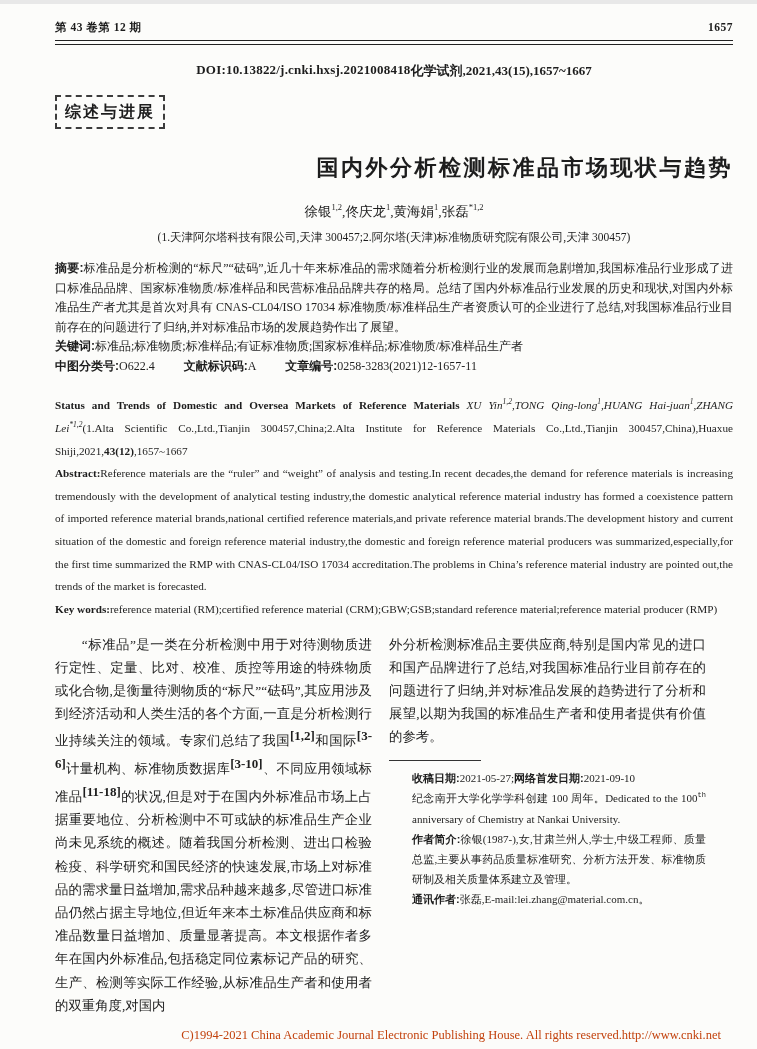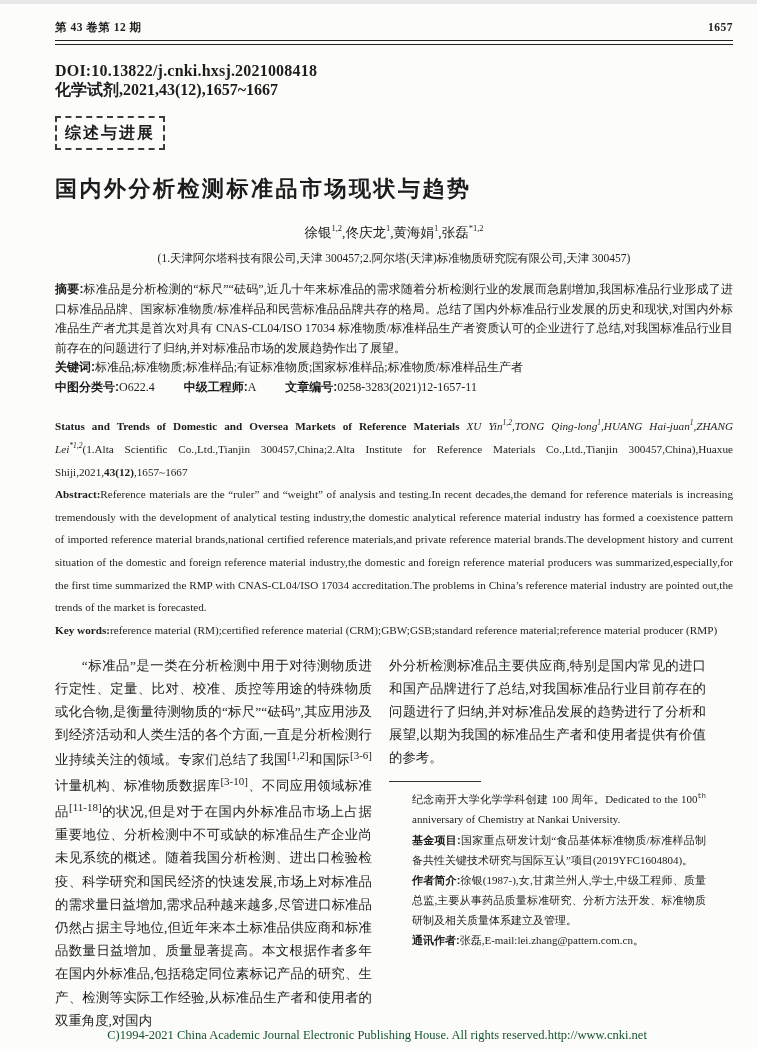--- a/index.html
+++ b/index.html
@@ -13,116 +13,116 @@
     box-sizing:border-box;
     padding:16px 24px 0 55px;
     overflow:hidden;
   }
   
   .hdr{display:flex;justify-content:space-between;align-items:baseline;
        font-size:11.5px;font-weight:600;letter-spacing:.5px;}
   .hdr-c{letter-spacing:1px;}
   .rule2{margin-top:5px;height:2.5px;border-top:1px solid #222;border-bottom:1.5px solid #222;}
   
-  .doirow{margin-top:17px;display:flex;justify-content:center;font-size:16px;flex-direction:column;}
+  .doirow{margin-top:17px;display:flex;justify-content:center;font-size:13px;}
   .doi{font-weight:600;letter-spacing:.2px;}
   .jref{font-weight:600;}
   
   .badge{display:inline-block;margin-top:15px;border:2px dashed #3c3c3c;
          padding:5px 8px 4px;font-size:16px;font-weight:700;letter-spacing:2px;
          font-family:Liberation Serif, serif;}
   
-  .title{margin:24px 0 0;text-align:left;font-size:22px;font-weight:700;
+  .title{margin:24px 0 0;text-align:right;font-size:22px;font-weight:700;
          letter-spacing:2.5px;font-family:Liberation Sans, sans-serif;}
   .authors{margin-top:19px;text-align:center;font-size:13.5px;}
   .authors sup{font-size:8.5px;}
   .affil{margin-top:10px;text-align:center;font-size:11.5px;}
   
   .zhabs{margin-top:14px;font-size:12px;line-height:1.63;}
   .zhabs p{margin:0;text-align:justify;}
   .lbl{font-family:"Liberation Sans","DejaVu Sans",sans-serif;font-weight:700;}
   .clsitem{margin-right:26px;}
   .clsitem:last-child{margin-right:0;}
   
   .enabs{margin-top:18px;font-size:11.2px;line-height:2.02;}
   .enabs p{margin:0;text-align:justify;}
   .enabs sup{font-size:7.5px;}
   .enlbl{font-weight:700;}
   
   .cols{margin-top:12px;display:flex;gap:17px;}
   .col{width:317px;font-size:13.4px;line-height:1.73;}
   .col p{margin:0;text-align:justify;}
   .indent{text-indent:2em;}
-  sup.ref{font-size:11px;}
+  sup.ref{font-size:13px;font-weight:bold;}
   
   .fnrule{margin:12px 0 7px;width:92px;border-top:1.5px solid #333;}
   .fnblock{padding-left:23px;font-size:11px;line-height:1.82;}
   .fnblock p{margin:0;text-align:justify;}
   .fnblock sup{font-size:7px;font-family:Liberation Mono, monospace;}
   
   .footer{position:absolute;left:33px;right:36px;bottom:10px;
-          display:flex;justify-content:center;
-          font-size:12.5px;color:#14532d;}
+          display:flex;justify-content:flex-end;
+          font-size:12.5px;color:#c2410c;}
 </style>
 </head>
 <body>
 
 <div class="page">
 
   <div class="hdr">
     <span>第 43 卷第 12 期</span>
     <span>1657</span>
   </div>
   <div class="rule2"></div>
 
   <div class="doirow">
     <span class="doi">DOI:10.13822/j.cnki.hxsj.2021008418</span>
-    <span class="jref">化学试剂,2021,43(12),1657~1667</span>
+    <span class="jref">化学试剂,2021,43(15),1657~1667</span>
   </div>
 
   <div class="badge">
     <span>综述与进展</span>
   </div>
 
   <h1 class="title">国内外分析检测标准品市场现状与趋势</h1>
 
   <div class="authors">
     <span>徐银</span><sup>1,2</sup><span>,佟庆龙</span><sup>1</sup><span>,黄海娟</span><sup>1</sup><span>,张磊</span><sup>*1,2</sup>
   </div>
 
   <div class="affil">(1.天津阿尔塔科技有限公司,天津  300457;2.阿尔塔(天津)标准物质研究院有限公司,天津  300457)</div>
 
   <div class="zhabs">
     <p><span class="lbl">摘要:</span><span>标准品是分析检测的“标尺”“砝码”,近几十年来标准品的需求随着分析检测行业的发展而急剧增加,我国标准品行业形成了进口标准品品牌、国家标准物质/标准样品和民营标准品品牌共存的格局。总结了国内外标准品行业发展的历史和现状,对国内外标准品生产者尤其是首次对具有 CNAS-CL04/ISO 17034 标准物质/标准样品生产者资质认可的企业进行了总结,对我国标准品行业目前存在的问题进行了归纳,并对标准品市场的发展趋势作出了展望。</span></p>
     <p><span class="lbl">关键词:</span><span>标准品;标准物质;标准样品;有证标准物质;国家标准样品;标准物质/标准样品生产者</span></p>
     <p>
       <span class="clsitem"><span class="lbl">中图分类号:</span><span>O622.4</span></span>
-      <span class="clsitem"><span class="lbl">中级工程师:</span><span>A</span></span>
+      <span class="clsitem"><span class="lbl">文献标识码:</span><span>A</span></span>
       <span class="clsitem"><span class="lbl">文章编号:</span><span>0258-3283(2021)12-1657-11</span></span>
     </p>
   </div>
 
   <div class="enabs">
     <p><b>Status and Trends of Domestic and Oversea Markets of Reference Materials </b><i><span>XU Yin</span><sup>1,2</sup><span>,TONG Qing-long</span><sup>1</sup><span>,HUANG Hai-juan</span><sup>1</sup><span>,ZHANG Lei</span><sup>*1,2</sup></i><span>(1.Alta Scientific Co.,Ltd.,Tianjin 300457,China;2.Alta Institute for Reference Materials Co.,Ltd.,Tianjin 300457,China),Huaxue Shiji,2021,</span><b>43(12)</b><span>,1657~1667</span></p>
     <p><b class="enlbl">Abstract:</b><span>Reference materials are the “ruler” and “weight” of analysis and testing.In recent decades,the demand for reference materials is increasing tremendously with the development of analytical testing industry,the domestic analytical reference material industry has formed a coexistence pattern of imported reference material brands,national certified reference materials,and private reference material brands.The development history and current situation of the domestic and foreign reference material industry,the domestic and foreign reference material producers was summarized,especially,for the first time summarized the RMP with CNAS-CL04/ISO 17034 accreditation.The problems in China’s reference material industry are pointed out,the trends of the market is forecasted.</span></p>
     <p><b class="enlbl">Key words:</b><span>reference material (RM);certified reference material (CRM);GBW;GSB;standard reference material;reference material producer (RMP)</span></p>
   </div>
 
   <div class="cols">
     <div class="col">
       <p class="indent"><span>“标准品”是一类在分析检测中用于对待测物质进行定性、定量、比对、校准、质控等用途的特殊物质或化合物,是衡量待测物质的“标尺”“砝码”,其应用涉及到经济活动和人类生活的各个方面,一直是分析检测行业持续关注的领域。专家们总结了我国</span><sup class="ref">[1,2]</sup><span>和国际</span><sup class="ref">[3-6]</sup><span>计量机构、标准物质数据库</span><sup class="ref">[3-10]</sup><span>、不同应用领域标准品</span><sup class="ref">[11-18]</sup><span>的状况,但是对于在国内外标准品市场上占据重要地位、分析检测中不可或缺的标准品生产企业尚未见系统的概述。随着我国分析检测、进出口检验检疫、科学研究和国民经济的快速发展,市场上对标准品的需求量日益增加,需求品种越来越多,尽管进口标准品仍然占据主导地位,但近年来本土标准品供应商和标准品数量日益增加、质量显著提高。本文根据作者多年在国内外标准品,包括稳定同位素标记产品的研究、生产、检测等实际工作经验,从标准品生产者和使用者的双重角度,对国内</span></p>
     </div>
     <div class="col">
       <p>外分析检测标准品主要供应商,特别是国内常见的进口和国产品牌进行了总结,对我国标准品行业目前存在的问题进行了归纳,并对标准品发展的趋势进行了分析和展望,以期为我国的标准品生产者和使用者提供有价值的参考。</p>
       <div class="fnrule"></div>
       <div class="fnblock">
+        <p><span class="lbl">收稿日期:</span><span>2021-05-27;</span><span class="lbl">网络首发日期:</span><span>2021-09-10</span></p>
         <p><span>纪念南开大学化学学科创建 100 周年。Dedicated to the 100</span><sup>th</sup><span> anniversary of Chemistry at Nankai University.</span></p>
-        <p><span class="lbl">基金项目:</span><span>国家重点研发计划“食品基体标准物质/标准样品制备共性关键技术研究与国际互认”项目(2019YFC1604804)。</span></p>
         <p><span class="lbl">作者简介:</span><span>徐银(1987-),女,甘肃兰州人,学士,中级工程师、质量总监,主要从事药品质量标准研究、分析方法开发、标准物质研制及相关质量体系建立及管理。</span></p>
-        <p><span class="lbl">通讯作者:</span><span>张磊,E-mail:lei.zhang@pattern.com.cn。</span></p>
+        <p><span class="lbl">通讯作者:</span><span>张磊,E-mail:lei.zhang@material.com.cn。</span></p>
       </div>
     </div>
   </div>
 
   <div class="footer">
     <span>C)1994-2021 China Academic Journal Electronic Publishing House. All rights reserved.</span>
     <span>http://www.cnki.net</span>
   </div>
 
 </div>

